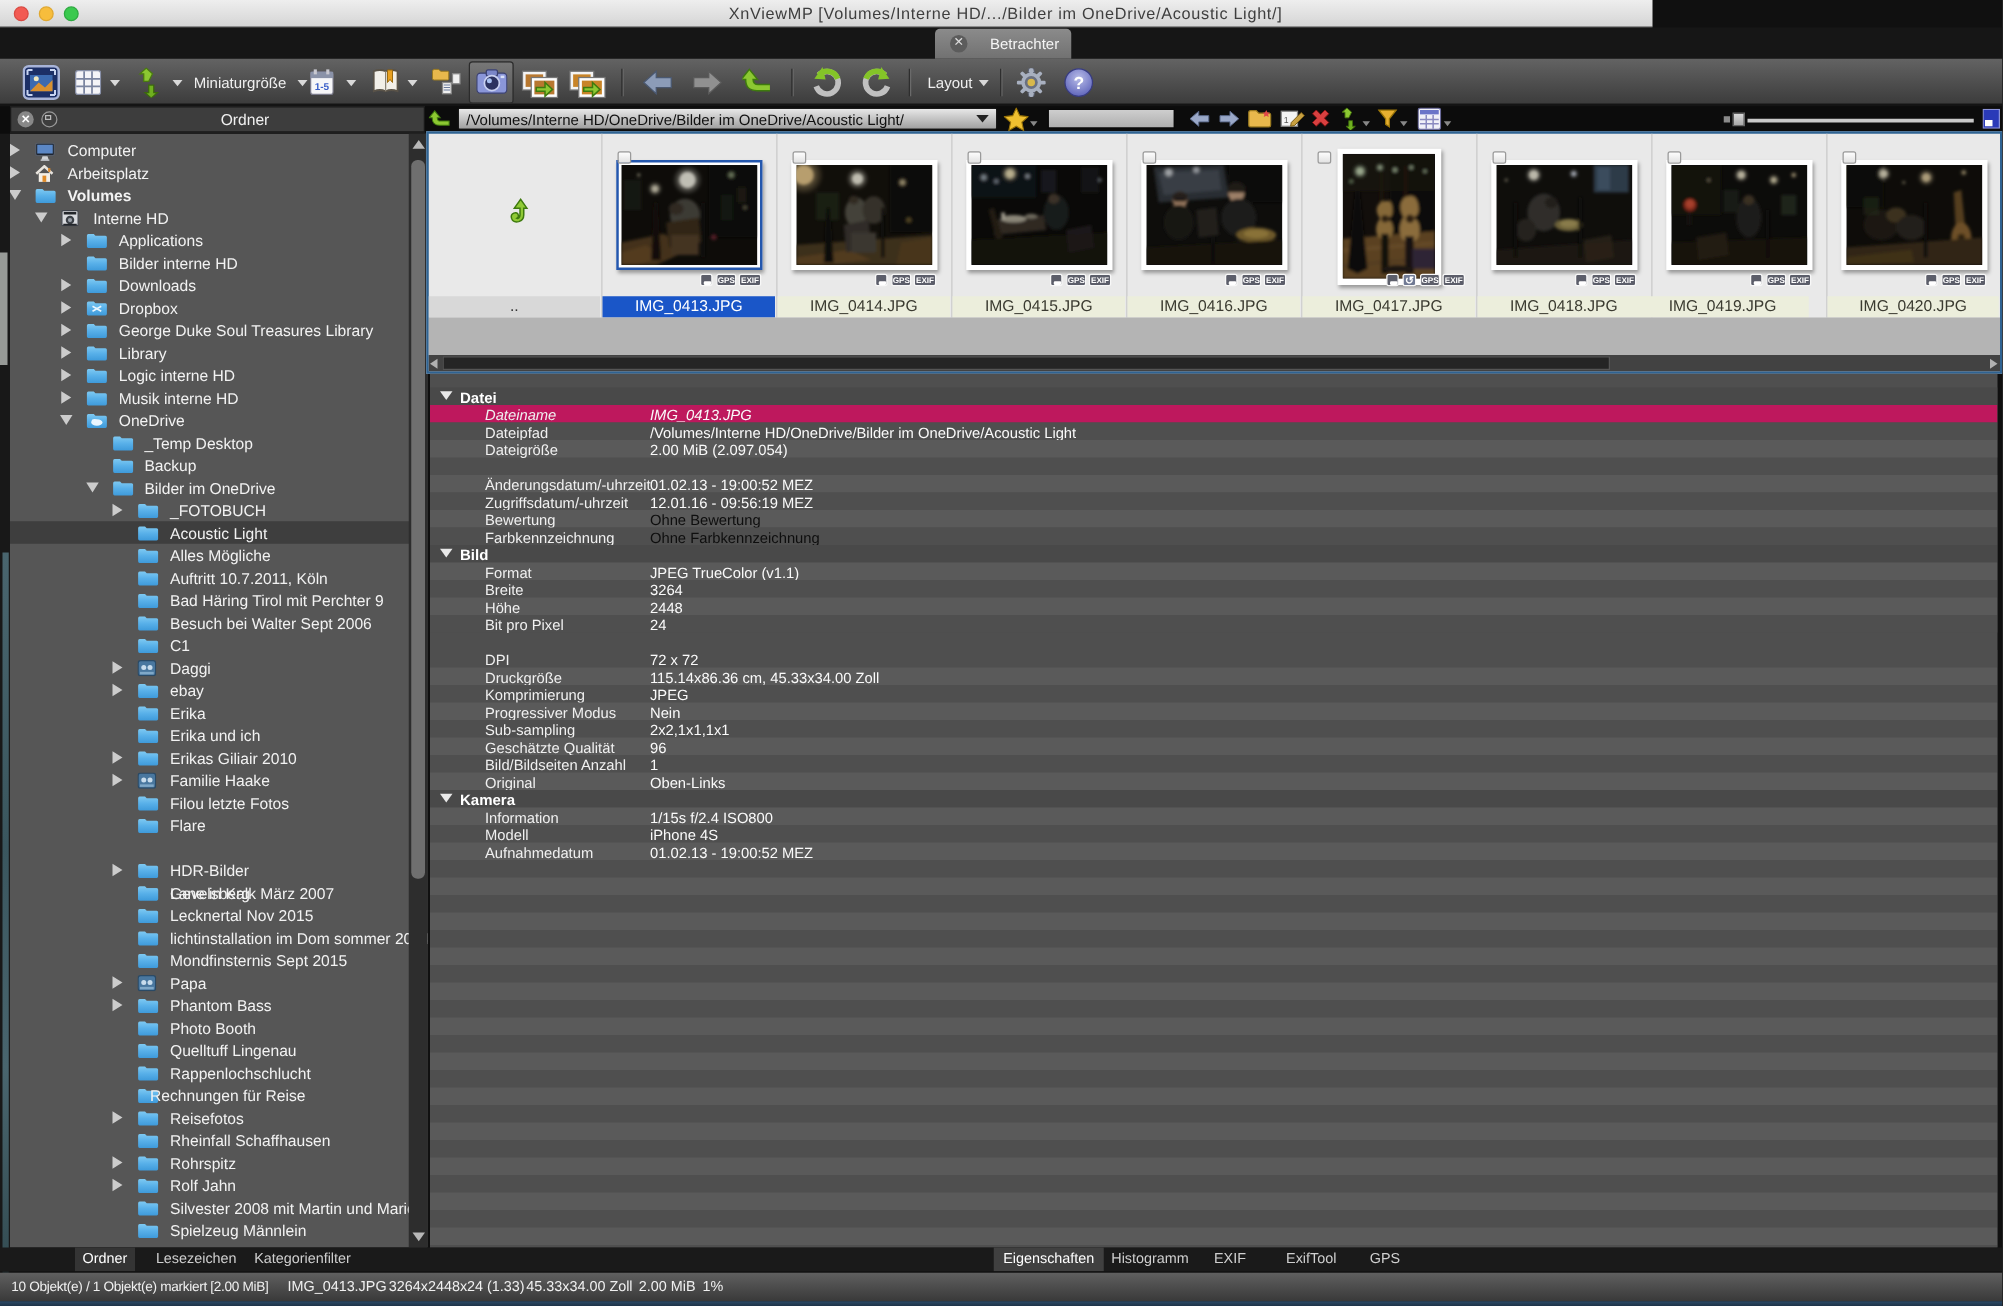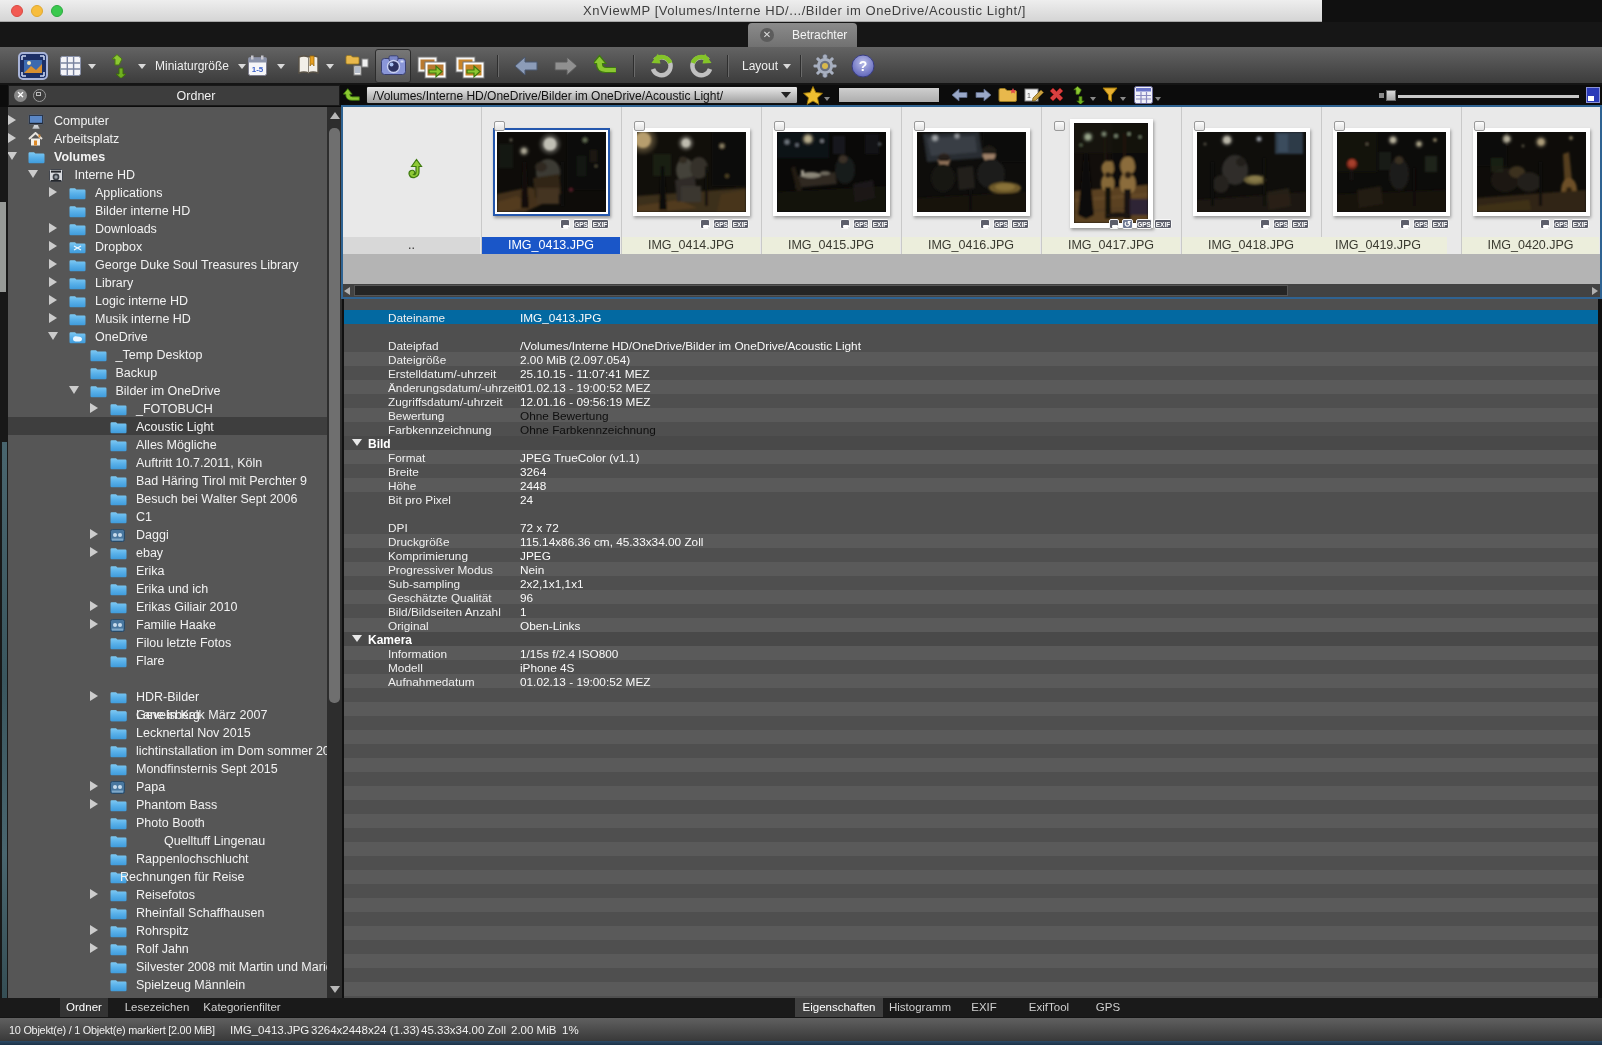--- a/index.html
+++ b/index.html
@@ -790,21 +790,21 @@
         <div class="fold" style="left:102.0px;"><svg width="17" height="13" viewBox="0 0 17 13">
             <path d="M0.5 2.5 Q0.5 1.2 1.7 1.2 L6 1.2 L7.4 2.6 L15.3 2.6 Q16.5 2.6 16.5 3.8 L16.5 11 Q16.5 12.3 15.3 12.3 L1.7 12.3 Q0.5 12.3 0.5 11 Z" fill="url(#fg)"></path>
             <defs>
               <linearGradient id="fg" x1="0" y1="0" x2="0" y2="1">
                 <stop offset="0" stop-color="#7ec9f2"></stop>
                 <stop offset="0.5" stop-color="#58b0e9"></stop>
                 <stop offset="1" stop-color="#3f9bdb"></stop>
               </linearGradient>
             </defs>
           </svg></div>
-        <div class="lbl" style="left:128.0px;margin-left:28px;">Quelltuff Lingenau</div>
+        <div class="lbl" style="left:128.0px;">Quelltuff Lingenau</div>
       </div>
 <div class="trow" style="top:742px;">
         <div class="fold" style="left:102.0px;"><svg width="17" height="13" viewBox="0 0 17 13">
             <path d="M0.5 2.5 Q0.5 1.2 1.7 1.2 L6 1.2 L7.4 2.6 L15.3 2.6 Q16.5 2.6 16.5 3.8 L16.5 11 Q16.5 12.3 15.3 12.3 L1.7 12.3 Q0.5 12.3 0.5 11 Z" fill="url(#fg)"></path>
             <defs>
               <linearGradient id="fg" x1="0" y1="0" x2="0" y2="1">
                 <stop offset="0" stop-color="#7ec9f2"></stop>
                 <stop offset="0.5" stop-color="#58b0e9"></stop>
                 <stop offset="1" stop-color="#3f9bdb"></stop>
               </linearGradient>
@@ -1425,35 +1425,31 @@
       <div class="abs" style="left:1px;top:3px;width:0;height:0;border-top:4px solid transparent;border-bottom:4px solid transparent;border-right:6px solid #b0b0b0;"></div>
       <div class="hthumb"></div>
       <div class="abs" style="right:2px;top:3px;width:0;height:0;border-top:4px solid transparent;border-bottom:4px solid transparent;border-left:6px solid #b0b0b0;"></div>
     </div>
   </div>
   <div id="props" class="abs">
 <div class="prow" style="top:11px;background:#494949;">
         <div class="htri"></div>
         <div class="hk">Datei</div>
       </div>
-<div class="prow" style="top:11px;background:#0369a1;">
+<div class="prow" style="top:25px;background:#be185d;font-style:italic;">
         <div class="k">Dateiname</div>
         <div class="v">IMG_0413.JPG</div>
       </div>
 <div class="prow" style="top:39px;background:#4f4f4f;">
         <div class="k">Dateipfad</div>
         <div class="v">/Volumes/Interne HD/OneDrive/Bilder im OneDrive/Acoustic Light</div>
       </div>
 <div class="prow" style="top:53px;background:#5a5a5a;">
         <div class="k">Dateigröße</div>
         <div class="v">2.00 MiB (2.097.054)</div>
-      </div>
-<div class="prow" style="top:67px;background:#4f4f4f;">
-        <div class="k">Erstelldatum/-uhrzeit</div>
-        <div class="v">25.10.15 - 11:07:41 MEZ</div>
       </div>
 <div class="prow" style="top:81px;background:#5a5a5a;">
         <div class="k">Änderungsdatum/-uhrzeit</div>
         <div class="v">01.02.13 - 19:00:52 MEZ</div>
       </div>
 <div class="prow" style="top:95px;background:#4f4f4f;">
         <div class="k">Zugriffsdatum/-uhrzeit</div>
         <div class="v">12.01.16 - 09:56:19 MEZ</div>
       </div>
 <div class="prow" style="top:109px;background:#5a5a5a;">

